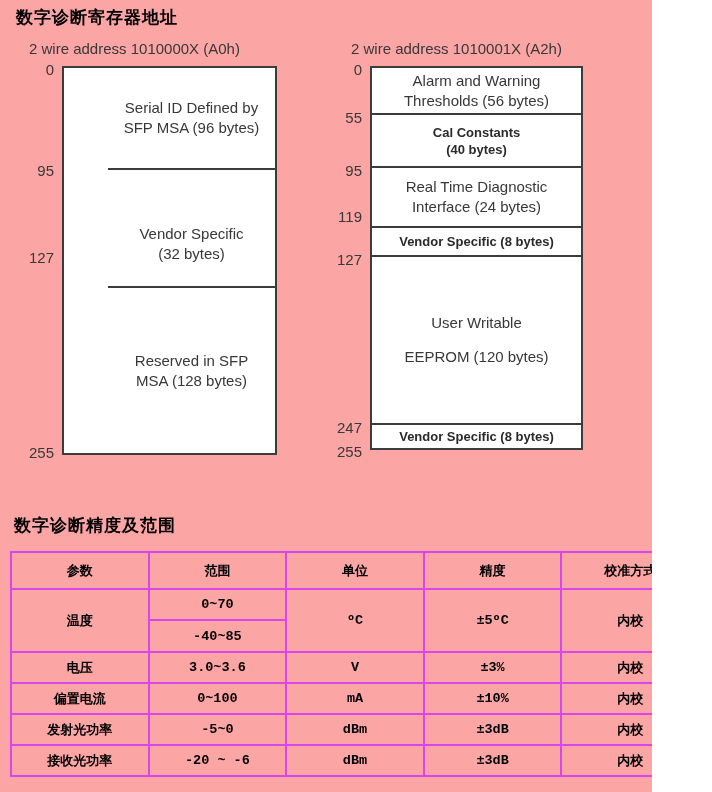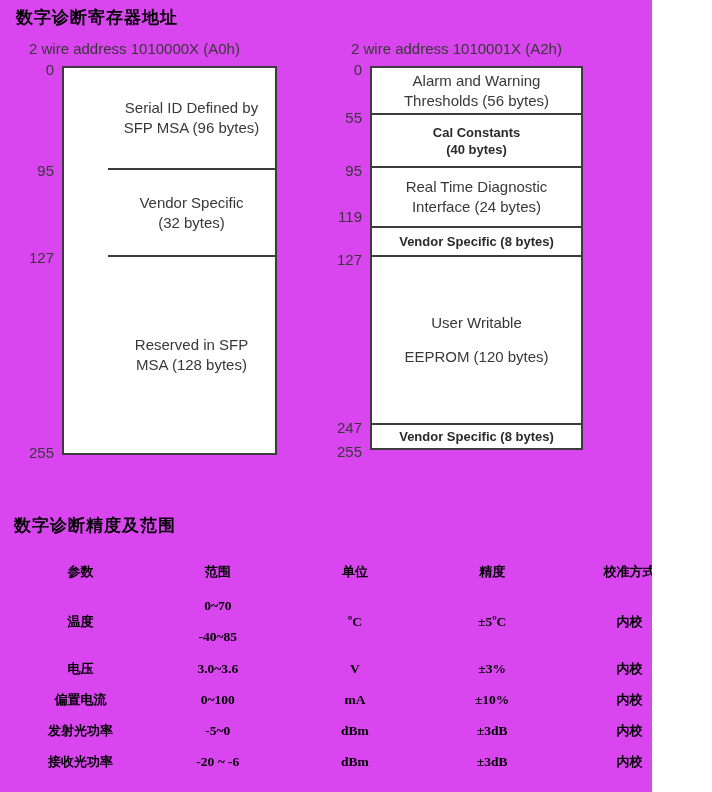--- a/index.html
+++ b/index.html
@@ -1,18 +1,18 @@
 <!DOCTYPE html>
 <html><head>
 <meta charset="utf-8">
 <style>
   * { margin:0; padding:0; box-sizing:border-box; }
   html,body { background:#ffffff; }
   .page {
-    position:relative; width:652px; height:792px; background:#d946ef;
+    position:relative; width:652px; height:792px; background:#fca5a5;
     font-family:"Liberation Sans", sans-serif; color:#333; overflow:hidden;
   }
   .doc-title {
     position:absolute; font-size:17px; font-weight:bold; color:#000;
     letter-spacing:1px;
   }
   #title-registers { left:16px; top:6px; }
   #title-accuracy  { left:14px; top:514px; }
 
   .diagram-title { position:absolute; top:40px; font-size:15px; color:#383838; white-space:nowrap; }
@@ -30,21 +30,21 @@
     border-bottom:2px solid #3c3c3c;
     display:flex; flex-direction:column; align-items:center; justify-content:center;
     text-align:center; font-size:15px; line-height:20px; color:#383838;
   }
   .memsec:last-child { border-bottom:none; }
   .memsec.bold { font-weight:bold; font-size:13px; line-height:17px; color:#2a2a2a; }
   .memsec.gap { line-height:16px; gap:18px; }
 
   
   #a0-s1 { height:102px; }
-  #a0-s2 { height:87px;  }
+  #a0-s2 { height:87px;margin-top:31px;  }
   #a0-s3 { flex:1; }
   
   #a2-s1 { height:47px; }
   #a2-s2 { height:53px; }
   #a2-s3 { height:60px; }
   #a2-s4 { height:29px; }
   #a2-s5 { height:168px; }
   #a2-s6 { flex:1; }
 
   .addr {
@@ -52,28 +52,28 @@
     transform:translateY(-50%); white-space:nowrap;
   }
   .addr-a0 { left:10px; }
   .addr-a2 { left:318px; }
 
   .spec-table {
     position:absolute; left:10px; top:551px; width:690px;
     border-collapse:collapse; table-layout:fixed;
   }
   .spec-table th, .spec-table td {
-    border:4px solid #d946ef; text-align:center; vertical-align:middle; padding:0;
+    border:2px solid #d946ef; text-align:center; vertical-align:middle; padding:0;
   }
   .spec-table th {
     font-family:"Liberation Sans", sans-serif; font-weight:bold; font-size:13px;
     color:#000; height:37px;
   }
   .cell-cjk { font-family:Liberation Sans, sans-serif; font-weight:bold; font-size:13px; color:#000; }
-  .cell-val { font-family:Liberation Serif, serif;    font-weight:bold; font-size:13.5px; color:#000; }
+  .cell-val { font-family:Liberation Mono, monospace;    font-weight:bold; font-size:13.5px; color:#000; }
   .r-temp-a { height:31px; }
   .r-temp-b { height:32px; }
   .r-std    { height:31px; }
 </style>
 </head>
 <body>
 
 <div class="page">
 
   <div class="doc-title" id="title-registers">数字诊断寄存器地址</div>

